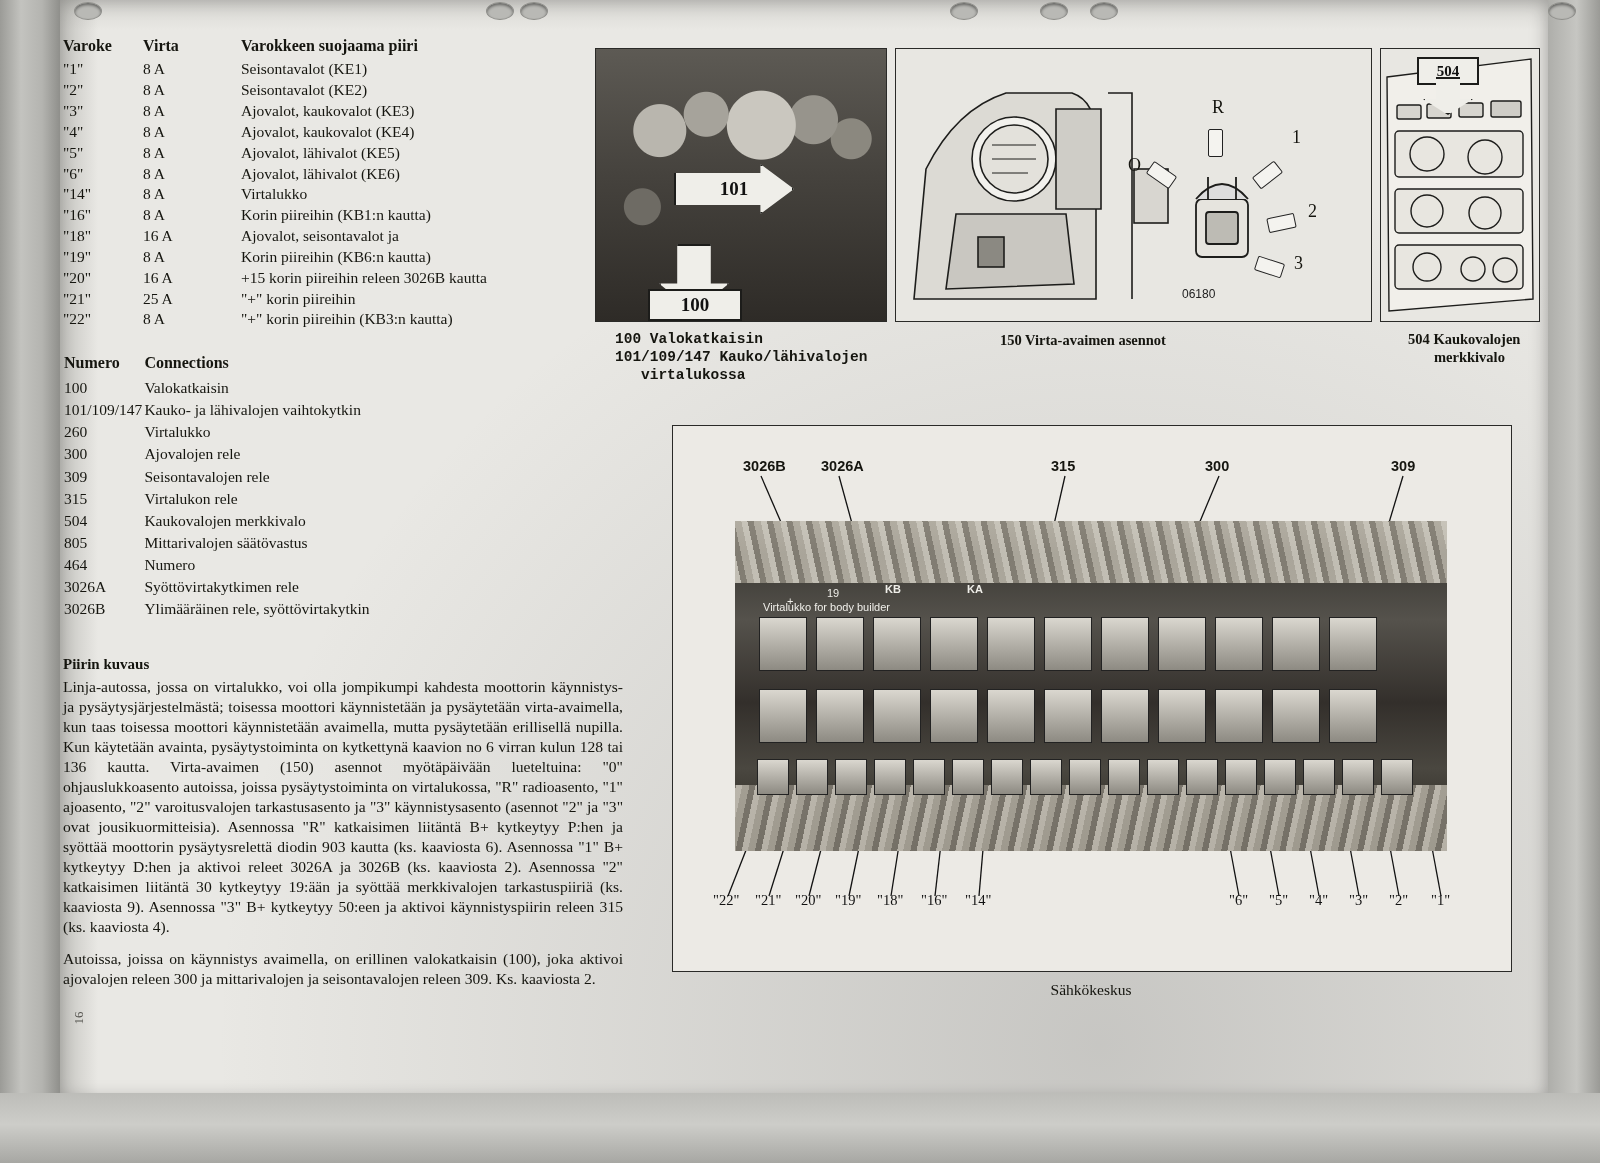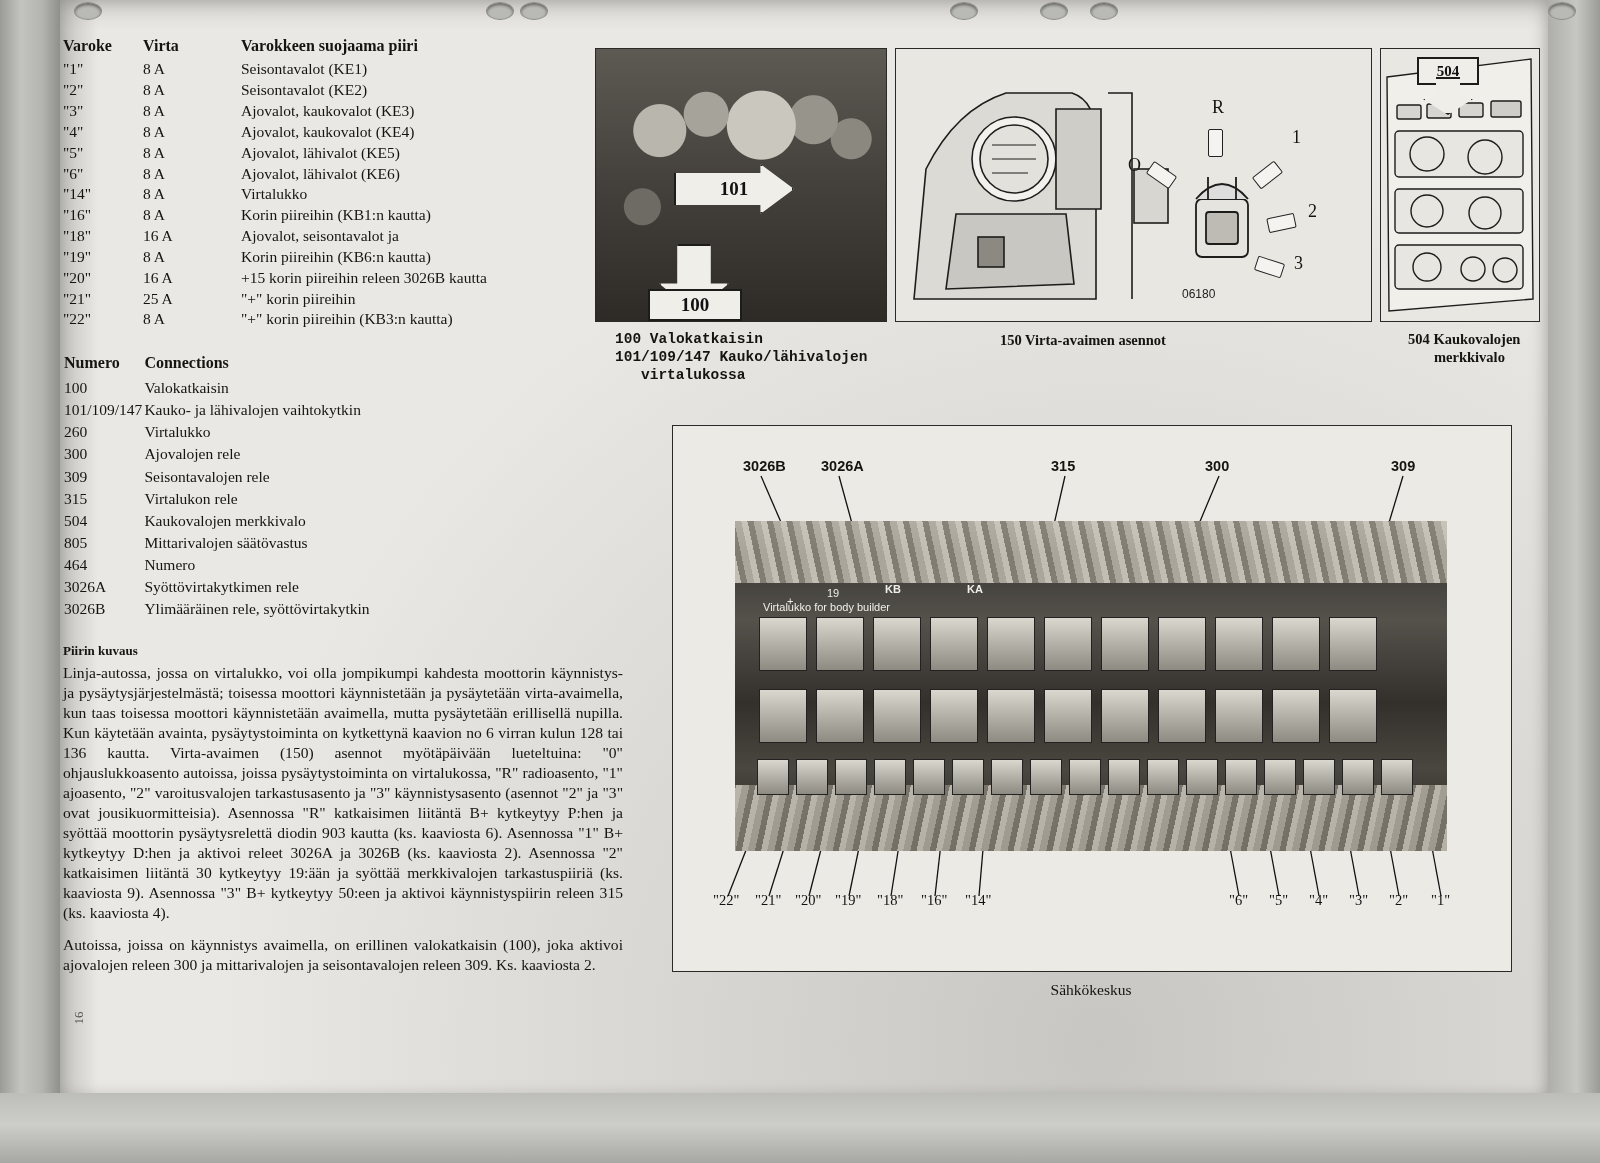--- a/index.html
+++ b/index.html
@@ -47,21 +47,21 @@
   table.fuse{border-collapse:collapse;font-size:15.5px;line-height:1.28;}
   table.fuse th{font-weight:bold;text-align:left;padding:0 0 3px 0;font-size:16px;}
   table.fuse td{padding:0 0 1px 0;vertical-align:top;}
   td.c1{width:80px;}
   td.c2{width:98px;}
   .comp{margin-top:22px;font-size:15.5px;line-height:1.30;}
   .comp table{border-collapse:collapse;}
   .comp th{text-align:left;font-weight:bold;font-size:16px;padding-bottom:3px;}
   .comp td{vertical-align:top;padding-bottom:1px;}
   .comp td.n{width:78px;}
-  h3.sect{font-size:13px;font-weight:bold;margin:22px 0 4px 0;}
+  h3.sect{font-size:15px;font-weight:bold;margin:35px 0 4px 0;}
   p.body{
     font-size:15.6px;line-height:1.285;margin:0 0 12px 0;
     text-align:justify;hyphens:auto;
   }
   
   .fig{position:absolute;border:1px solid #2a2a28;background:#cac9c4;overflow:hidden;}
   .cap{position:absolute;font-size:14.5px;font-weight:bold;color:#15150f;line-height:1.25;}
   
   #fig100{left:595px;top:48px;width:290px;height:272px;background:#3b3a36;}
   .dash{position:absolute;left:0;top:0;right:0;bottom:0;

